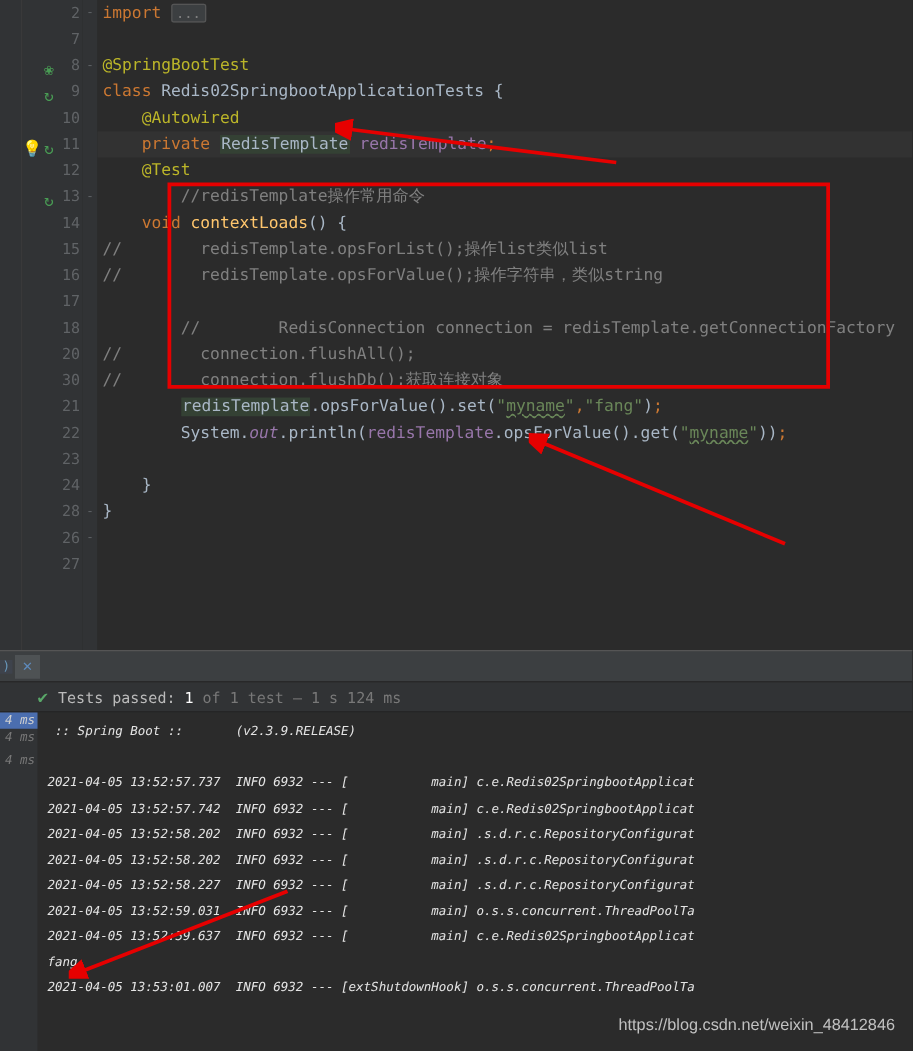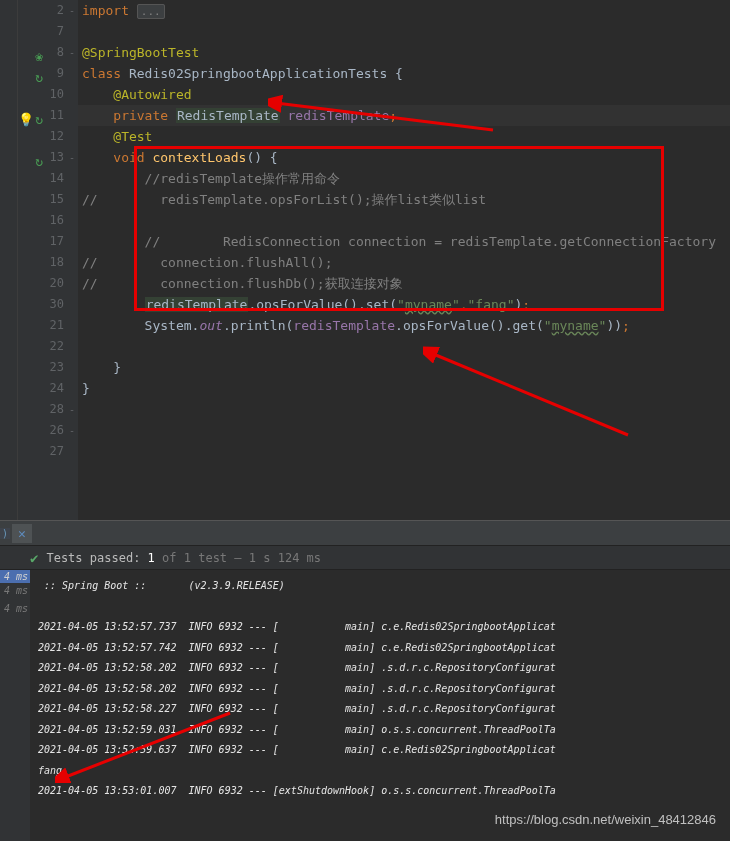--- a/index.html
+++ b/index.html
@@ -304,23 +304,24 @@
         </defs>
       <line x1="205" y1="90" x2="8" y2="8" stroke="#e60000" stroke-width="3" marker-end="url(#ah2)"></line>
     </svg>
   <div class="code-line"><span class="kw-orange">import </span><span class="fold-box">...</span></div>
       <div class="code-line"></div>
       <div class="code-line"><span class="annotation">@SpringBootTest</span></div>
       <div class="code-line"><span class="kw-orange">class </span><span class="identifier">Redis02SpringbootApplicationTests </span><span class="plain">{</span></div>
       <div class="code-line"><span class="plain">    </span><span class="annotation">@Autowired</span></div>
       <div class="code-line highlighted"><span class="plain">    </span><span class="kw-orange">private </span><span class="type-hl">RedisTemplate</span><span class="plain"> </span><span class="identifier-purple">redisTemplate</span><span class="kw-orange">;</span></div>
       <div class="code-line"><span class="plain">    </span><span class="annotation">@Test</span></div>
+      <div class="code-line"><span class="comment">        //redisTemplate操作常用命令</span></div>
       <div class="code-line"><span class="plain">    </span><span class="kw-orange">void </span><span class="method">contextLoads</span><span class="plain">() {</span></div>
-      <div class="code-line"><span class="comment">        //redisTemplate操作常用命令</span></div>
       <div class="code-line"><span class="comment">//        redisTemplate.opsForList();操作list类似list</span></div>
+      <div class="code-line"><span class="comment">//        redisTemplate.opsForValue();操作字符串，类似string</span></div>
       <div class="code-line"></div>
       <div class="code-line"><span class="comment">        //        RedisConnection connection = redisTemplate.getConnectionFactory</span></div>
       <div class="code-line"><span class="comment">//        connection.flushAll();</span></div>
       <div class="code-line"><span class="comment">//        connection.flushDb();获取连接对象</span></div>
       <div class="code-line"><span class="plain">        </span><span class="type-hl">redisTemplate</span><span class="plain">.opsForValue().set(</span><span class="string">"</span><span class="string-underline">myname</span><span class="string">"</span><span class="kw-orange">,</span><span class="string">"fang"</span><span class="plain">)</span><span class="kw-orange">;</span></div>
       <div class="code-line"><span class="plain">        System.</span><span class="static-field">out</span><span class="plain">.println(</span><span class="identifier-purple">redisTemplate</span><span class="plain">.opsForValue().get(</span><span class="string">"</span><span class="string-underline">myname</span><span class="string">"</span><span class="plain">))</span><span class="kw-orange">;</span></div>
       <div class="code-line"></div>
       <div class="code-line"><span class="plain">    }</span></div>
       <div class="code-line"><span class="plain">}</span></div>
       <div class="code-line"></div>

